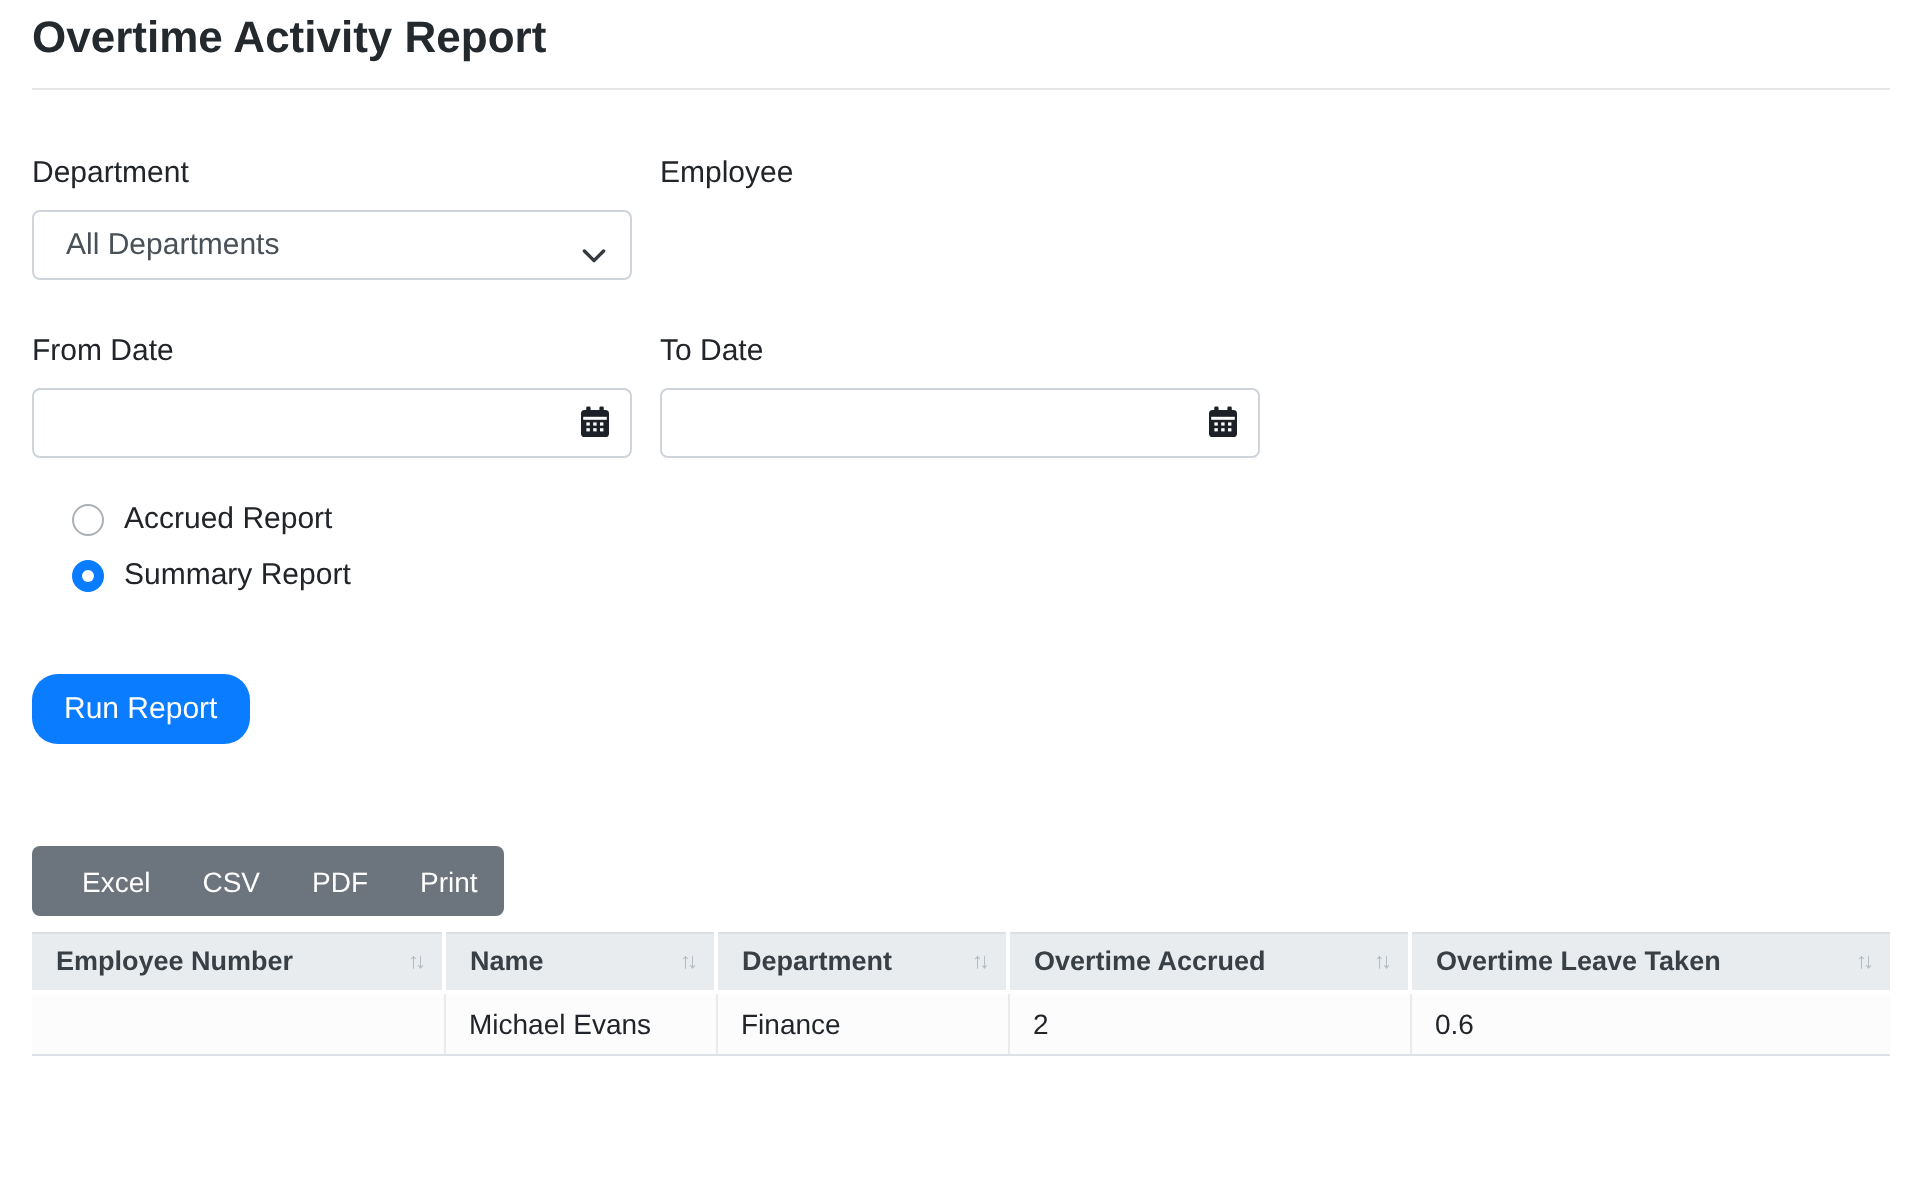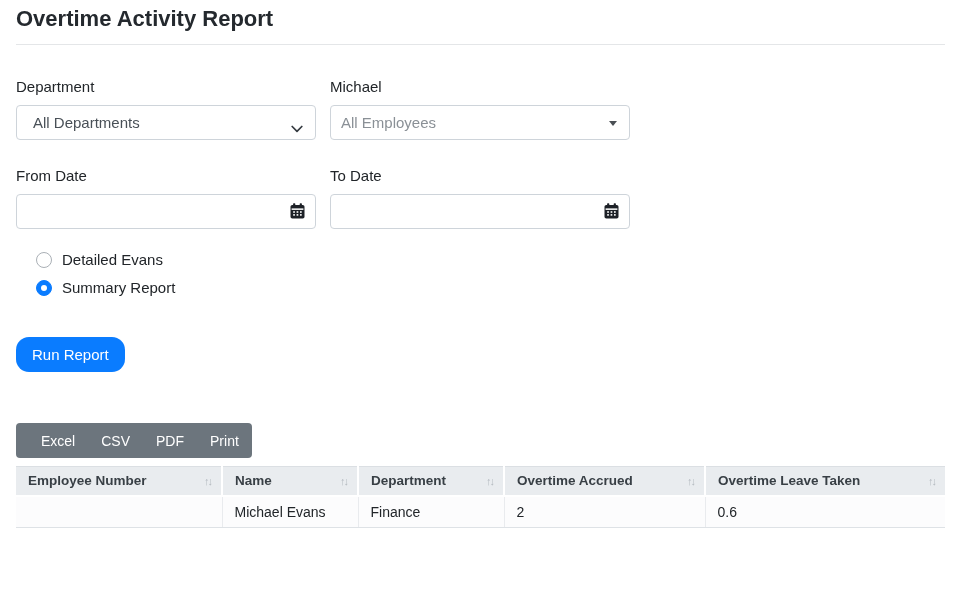--- a/index.html
+++ b/index.html
@@ -208,25 +208,21 @@
         <span>All Departments</span>
         <span class="select-caret-chevron">
           <svg width="12" height="8" viewBox="0 0 12 8">
               <path d="M1.2 1.5 L6 6.3 L10.8 1.5" stroke="#343a40" stroke-width="1.7" fill="none" stroke-linecap="round" stroke-linejoin="round"></path>
             </svg>
         </span>
       </div>
     </div>
 
     <div>
-      <div class="field-label">Michael</div>
-      <div class="select-box muted">
-        <span>All Employees</span>
-        <span class="select-caret-solid"></span>
-      </div>
+      <div class="field-label">Employee</div>
     </div>
 
     <div>
       <div class="field-label">From Date</div>
       <div class="date-wrap">
         <input type="text" value="" style="">
         <span class="cal-icon">
           <svg width="15" height="16" viewBox="0 0 15 16">
             <rect x="3.1" y="0.3" width="2.2" height="3.4" rx="0.7" fill="#1d2127"></rect>
             <rect x="9.7" y="0.3" width="2.2" height="3.4" rx="0.7" fill="#1d2127"></rect>
@@ -266,21 +262,21 @@
           </svg>
         </span>
       </div>
     </div>
 
   </div>
 
   <div class="radio-group">
     <div class="radio-row">
       <span class="radio-circle"></span>
-      <span class="radio-label">Detailed Evans</span>
+      <span class="radio-label">Accrued Report</span>
     </div>
     <div class="radio-row">
       <span class="radio-circle checked"></span>
       <span class="radio-label">Summary Report</span>
     </div>
   </div>
 
 
   <button class="btn-primary">Run Report</button>
 

